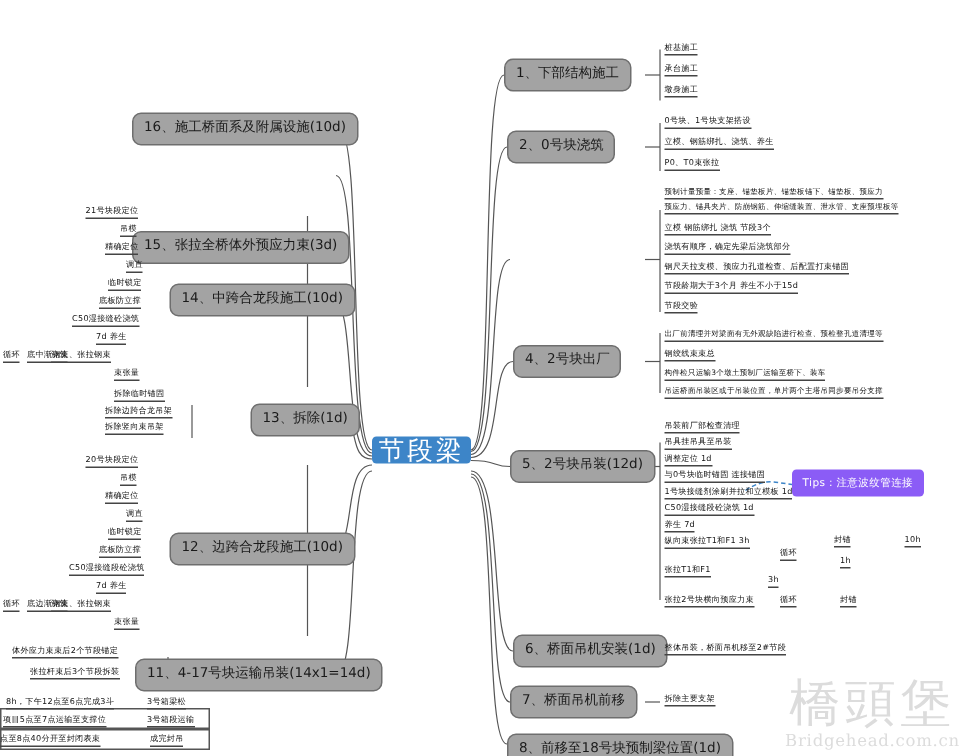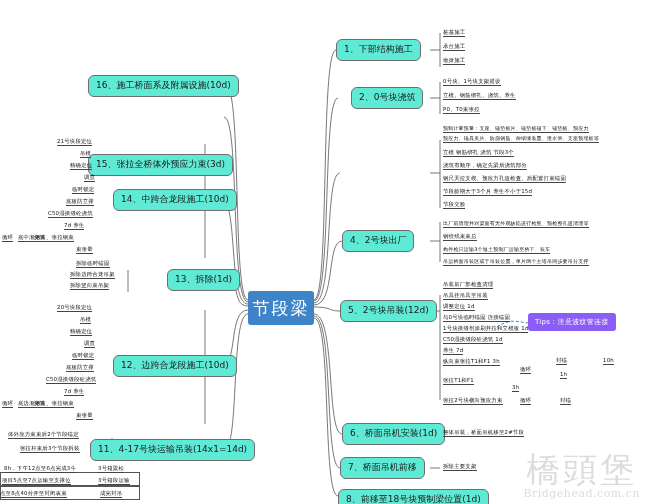--- a/index.html
+++ b/index.html
@@ -7,32 +7,32 @@
     width:648px;height:504px;overflow:hidden;background:#ffffff;
     font-family:"DejaVu Sans","Liberation Sans",sans-serif;
     position:relative;
   }
   #canvas{position:absolute;left:0;top:0;width:648px;height:504px;}
   svg.links{position:absolute;left:0;top:0;width:648px;height:504px;pointer-events:none;}
 
   
   .node{
     position:absolute;box-sizing:border-box;
-    background:#5eead4;border:1px solid #6e6e6e;border-radius:6px;
+    background:#a3a3a3;border:1px solid #6e6e6e;border-radius:6px;
     color:#1a1a1a;display:flex;align-items:center;justify-content:center;
     white-space:nowrap;line-height:1.05;
   }
   .node.lvl1{font-size:9px;padding:0 7px;height:22px;}
   .node.lvl1.left{justify-content:center;}
 
   .center{
     position:absolute;background:#3d85c8;border:none;border-radius:3px;
     color:#ffffff;font-size:17px;letter-spacing:2px;
     display:flex;align-items:center;justify-content:center;
-    width:66px;height:34px;left:248px;top:291px;z-index:6;
+    width:66px;height:18px;left:248px;top:291px;z-index:6;
   }
 
   
   .leaf{
     position:absolute;font-size:5.4px;color:#111;white-space:nowrap;
     border-bottom:1px solid #444;padding-bottom:1px;line-height:1;
     letter-spacing:.2px;
   }
   .leaf.r{text-align:left;}
   .leaf.l{text-align:right;}
@@ -108,21 +108,21 @@
     </g>
   </svg>
 
   <div class="center">
     <span>节段梁</span>
   </div>
 
   <div class="node lvl1" style="left:336px;top:39px;">
     <span>1、下部结构施工</span>
   </div>
-  <div class="node lvl1" style="left:338px;top:87px;margin-left:13px;">
+  <div class="node lvl1" style="left:338px;top:87px;">
     <span>2、0号块浇筑</span>
   </div>
   <div class="node lvl1" style="left:342px;top:230px;">
     <span>4、2号块出厂</span>
   </div>
   <div class="node lvl1" style="left:340px;top:300px;">
     <span>5、2号块吊装(12d)</span>
   </div>
   <div class="node lvl1" style="left:342px;top:423px;">
     <span>6、桥面吊机安装(1d)</span>

